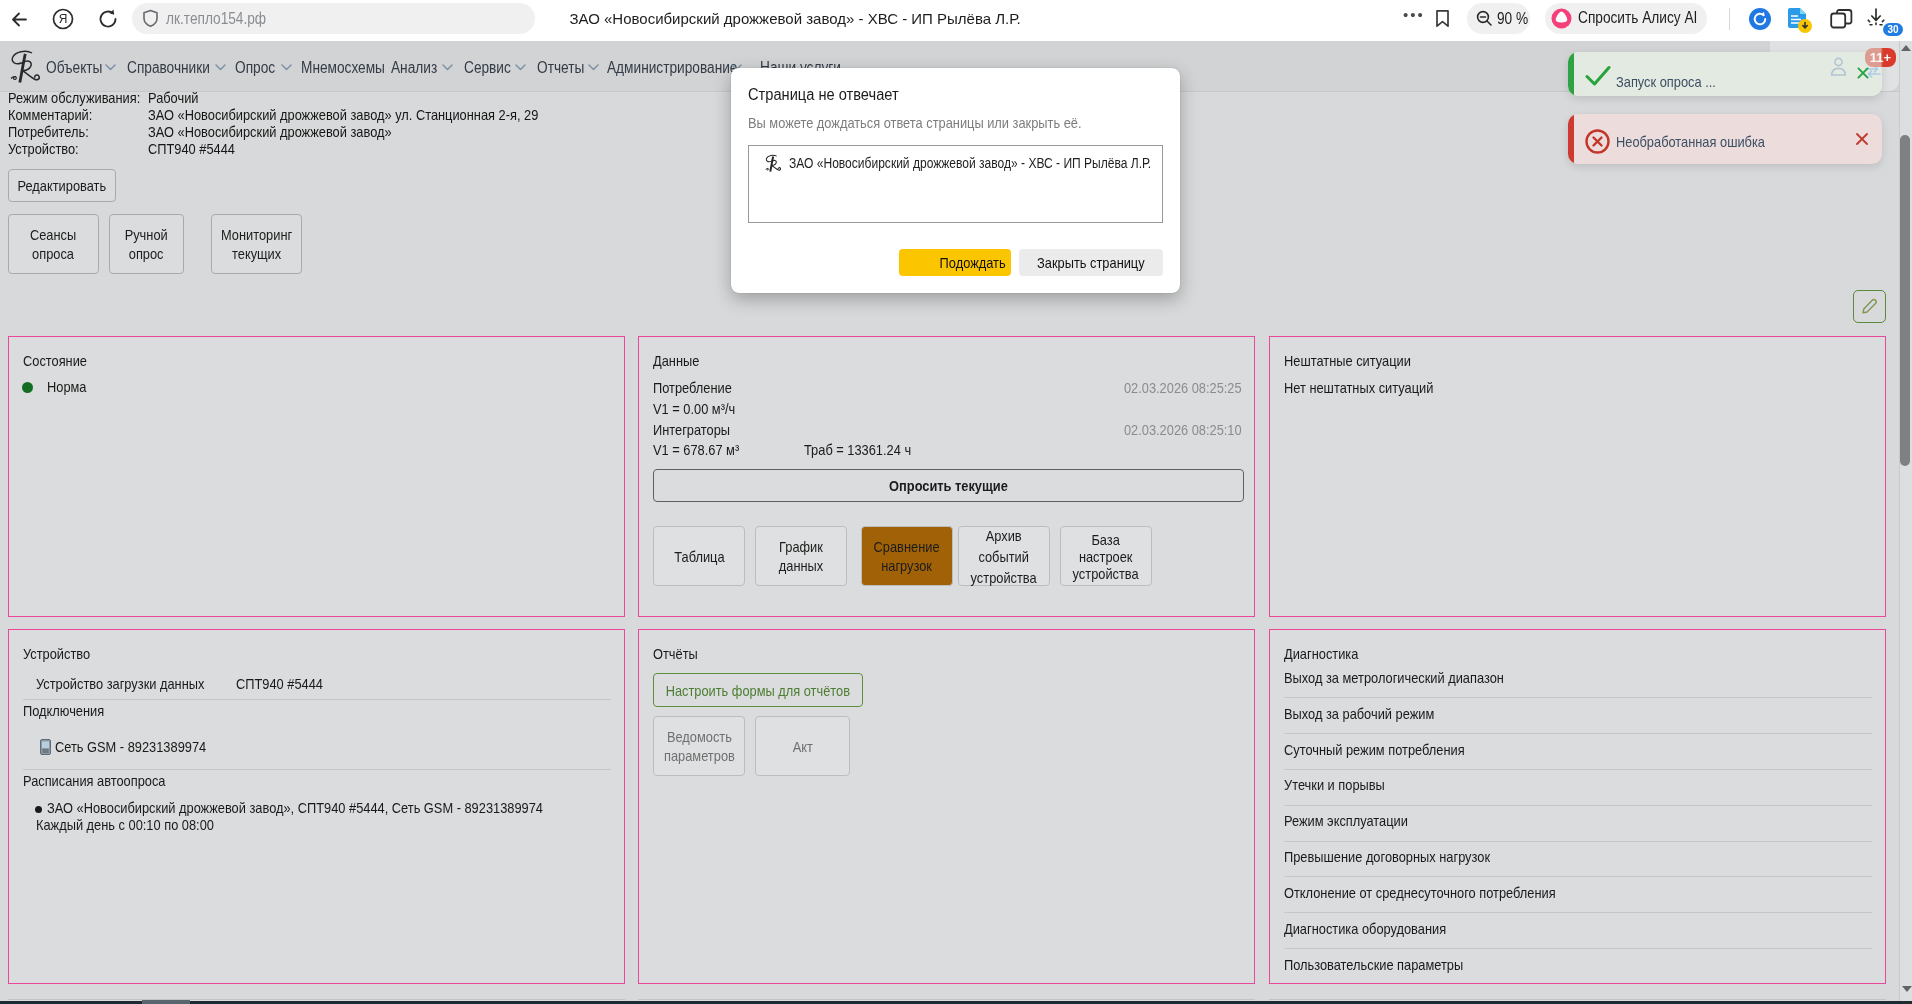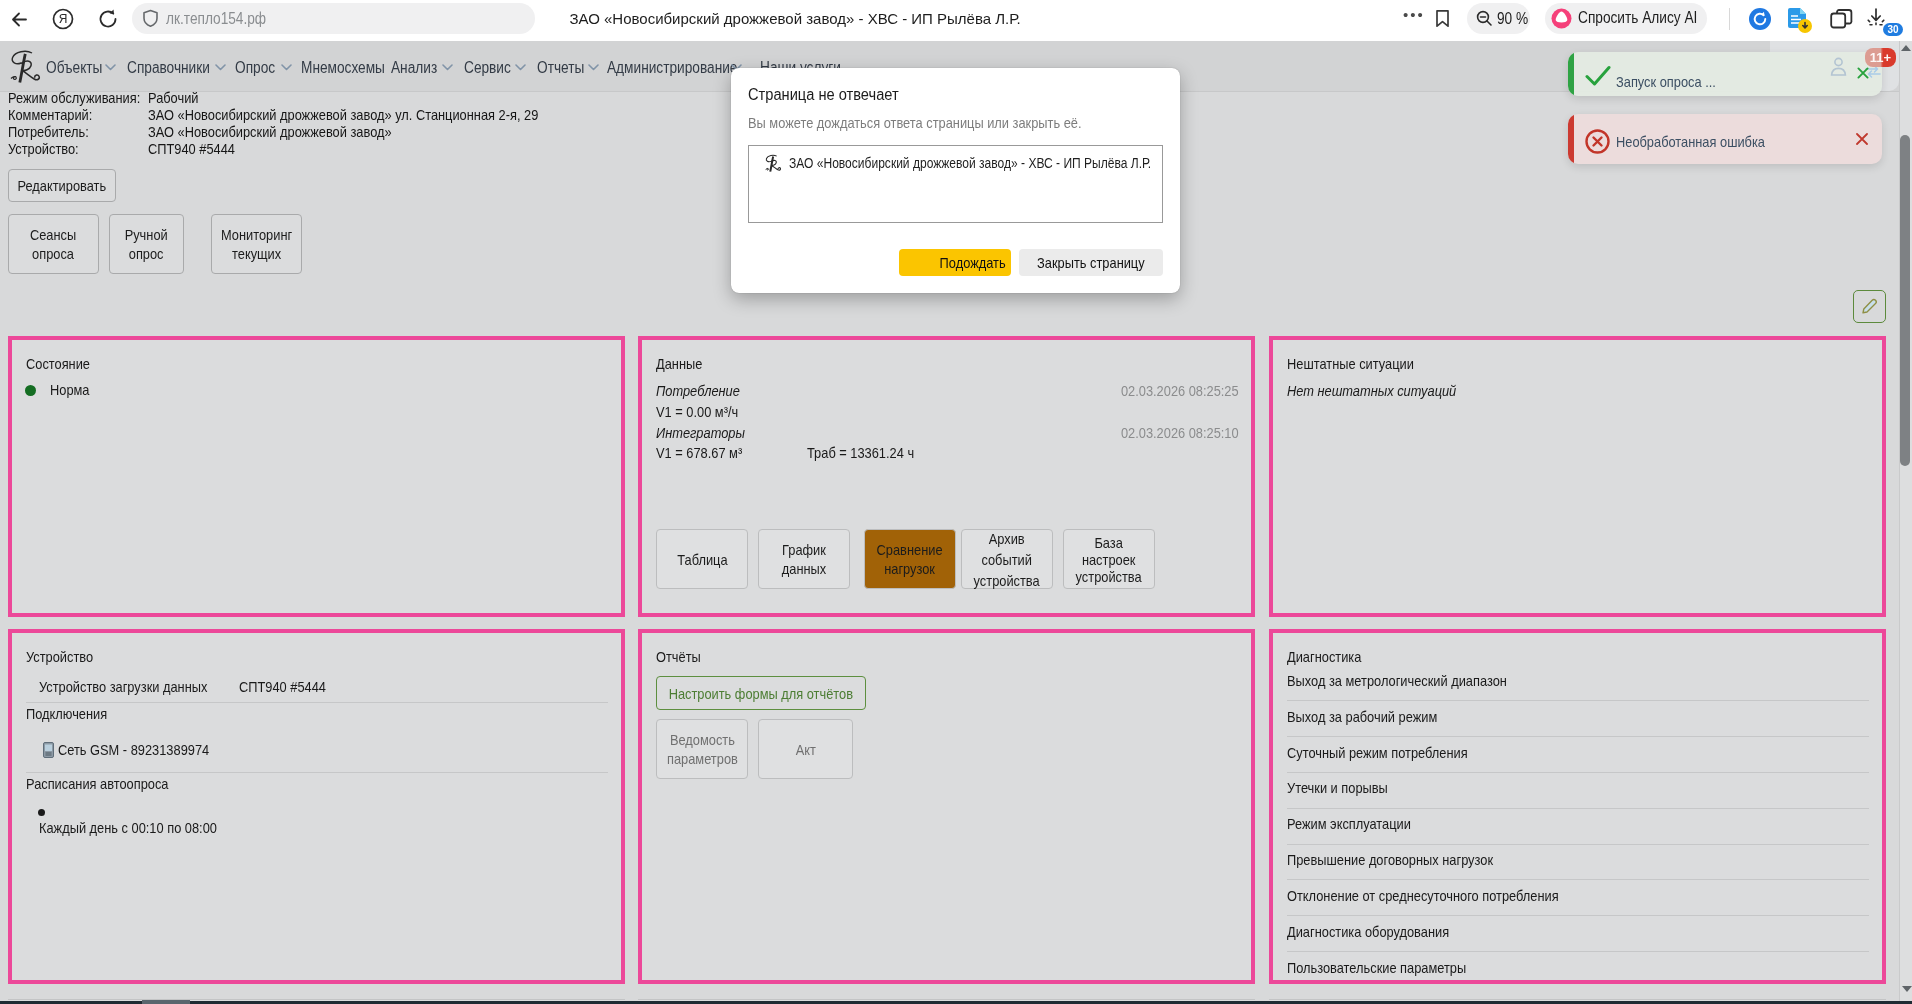--- a/index.html
+++ b/index.html
@@ -13,25 +13,25 @@
   #chrome { position:absolute; left:0; top:0; width:1912px; height:41px; background:#ffffff; }
   #addrbar { position:absolute; left:132px; top:3px; width:403px; height:31px; background:#f0f0f1; border-radius:16px; }
   #addrurl { position:absolute; left:166px; top:10px; font-size:16px; color:#8a8d90; }
   #tabtitle { position:absolute; left:495px; top:10px; width:600px; text-align:center; font-size:15px; color:#1d1d1d; white-space:nowrap; }
   #menubar { position:absolute; left:0; top:41px; width:1899px; height:51px; background:#d2d3d4; border-bottom:1px solid #c7c8c9; }
   .mi { position:absolute; top:59px; font-size:16px; color:#333b46; white-space:nowrap; }
   .chev { position:absolute; top:64px; }
   .inf { position:absolute; font-size:15px; color:#161616; line-height:17px; white-space:nowrap; }
   .btn { position:absolute; border:1px solid #a9aaab; border-radius:4px; background:#dbdcdd; color:#1c1c1c;
          font-size:15px; display:flex; align-items:center; justify-content:center; text-align:center; line-height:19px; }
-  .panel { position:absolute; width:617px; background:#dbdcdd; border:4px solid #ec4899; }
+  .panel { position:absolute; width:617px; background:#dbdcdd; border:1px solid #ec4899; }
   .ptitle { position:absolute; left:14px; top:15px; font-size:15px; color:#1a1a1a; }
   .txt { position:absolute; font-size:15px; color:#1a1a1a; white-space:nowrap; }
   .gray { color:#8b8c8d; }
-  .ital { font-style:italic; }
+  .ital { }
   .sep { position:absolute; left:14px; right:13px; height:1px; background:#c6c7c8; }
   #dialog { position:absolute; left:731px; top:68px; width:449px; height:225px; background:#ffffff; border-radius:8px;
             box-shadow:0 0 1px rgba(0,0,0,.35), 0 6px 18px rgba(0,0,0,.28); }
   .toast { position:absolute; z-index:4; left:1568px; width:314px; border-radius:10px; box-shadow:0 3px 8px rgba(0,0,0,.12); overflow:hidden; }
   .tbar { position:absolute; left:0; top:0; bottom:0; width:6px; }
   .ttext { position:absolute; left:48px; font-size:15px; color:#3c4f63; white-space:nowrap; }
   #vscroll { position:absolute; left:1899px; top:41px; width:13px; height:963px; background:#dddedf; border-left:1px solid #c9cacb; }
   #vthumb { position:absolute; left:1900px; top:135px; width:10px; height:331px; background:#7e8184; border-radius:5px; }
 </style>
 </head>
@@ -162,20 +162,23 @@
 </div>
 <div class="panel" style="left:638px;top:336px;height:281px">
   <div class="ptitle"><span class="sq">Данные</span></div>
   <div class="txt ital" style="left:14px;top:42px"><span class="sq">Потребление</span></div>
   <div class="txt gray" style="right:12px;top:42px"><span class="sqr">02.03.2026 08:25:25</span></div>
   <div class="txt" style="left:14px;top:63px"><span class="sq">V1 = 0.00 м³/ч</span></div>
   <div class="txt ital" style="left:14px;top:84px"><span class="sq">Интеграторы</span></div>
   <div class="txt gray" style="right:12px;top:84px"><span class="sqr">02.03.2026 08:25:10</span></div>
   <div class="txt" style="left:14px;top:104px"><span class="sq">V1 = 678.67 м³</span></div>
   <div class="txt" style="left:165px;top:104px"><span class="sq">Траб = 13361.24 ч</span></div>
+  <div class="btn" style="left:14px;top:132px;width:591px;height:33px;background:transparent;border-color:#5e6164;font-weight:bold;font-size:15px">
+      <span class="sqc">Опросить текущие</span>
+    </div>
   <div class="btn" style="left:14px;top:189px;width:92px;height:60px;background:#dfe0e1;border-color:#bcbdbe">
       <span class="sqc">Таблица</span>
     </div>
   <div class="btn" style="left:116px;top:189px;width:92px;height:60px;background:#dfe0e1;border-color:#bcbdbe">
       <span class="sqc">График<br>данных</span>
     </div>
   <div class="btn" style="left:222px;top:189px;width:92px;height:60px;background:#a16207;border-color:#bcbdbe">
       <span class="sqc">Сравнение<br>нагрузок</span>
     </div>
   <div class="btn" style="left:319px;top:189px;width:92px;height:60px;background:#dfe0e1;border-color:#bcbdbe;line-height:21px">
@@ -198,20 +201,21 @@
   <div class="txt" style="left:14px;top:72px"><span class="sq">Подключения</span></div>
   <svg class="abs" style="left:31px;top:109px" width="11" height="16" viewBox="0 0 11 16">
     <rect x="0.5" y="0.5" width="10" height="15" rx="1.5" fill="#8d9aa5" stroke="#5f6e7a"></rect>
     <rect x="2" y="2.5" width="7" height="6.5" fill="#b9cfdd"></rect>
     <path d="M2.5 11h6M2.5 13h6" stroke="#4e5a64" stroke-width="1.1"></path>
   </svg>
   <div class="txt" style="left:46px;top:108px"><span class="sq">Сеть GSM - 89231389974</span></div>
   <div class="sep" style="top:139px"></div>
   <div class="txt" style="left:14px;top:142px"><span class="sq">Расписания автоопроса</span></div>
   <div class="abs" style="left:26px;top:176px;width:7px;height:7px;border-radius:50%;background:#1a1a1a"></div>
+  <div class="txt" style="left:38px;top:169px"><span class="sq">ЗАО «Новосибирский дрожжевой завод», СПТ940 #5444, Сеть GSM - 89231389974</span></div>
   <div class="txt" style="left:27px;top:186px"><span class="sq">Каждый день с 00:10 по 08:00</span></div>
 </div>
 <div class="panel" style="left:638px;top:629px;height:355px">
   <div class="ptitle"><span class="sq">Отчёты</span></div>
   <div class="btn" style="left:14px;top:43px;width:210px;height:34px;background:transparent;border-color:#5d8f3f;color:#4c7d33">
       <span class="sqc">Настроить формы для отчётов</span>
     </div>
   <div class="btn" style="left:14px;top:86px;width:92px;height:60px;background:#dfe0e1;border-color:#bcbdbe;color:#707070">
       <span class="sqc">Ведомость<br>параметров</span>
     </div>

